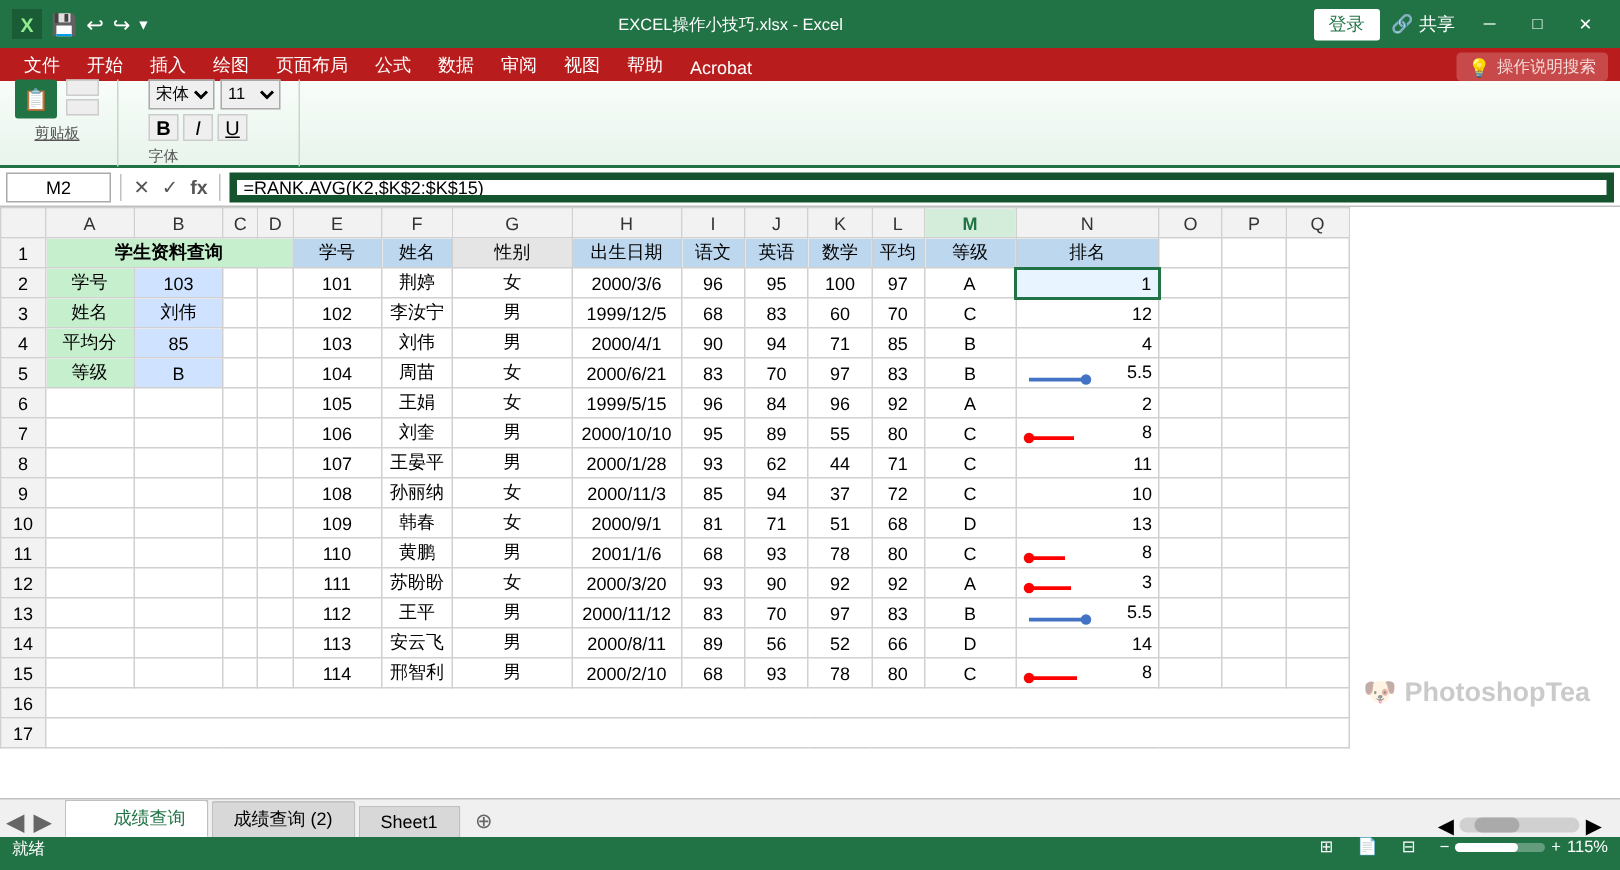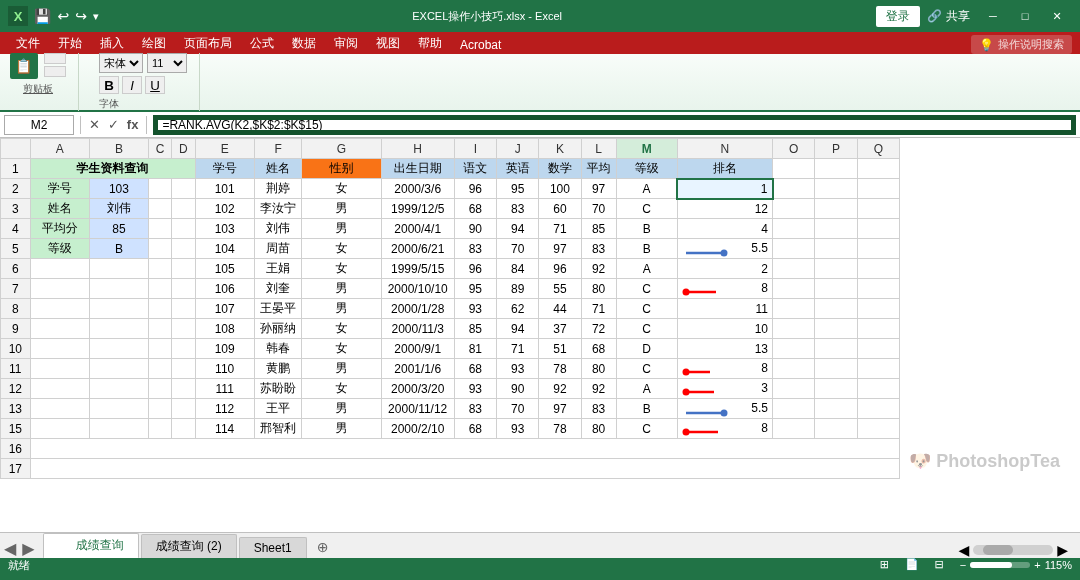--- a/index.html
+++ b/index.html
@@ -328,21 +328,21 @@
           <th>Q</th>
         </tr>
       </thead>
       <tbody id="sheet-body">
 
         <tr>
           <td class="row-num">1</td>
           <td colspan="4" style="text-align:center; font-weight:bold; background:#c6efce;">学生资料查询</td>
           <td style="text-align:center; background:#bdd7ee;">学号</td>
           <td style="text-align:center; background:#bdd7ee;">姓名</td>
-          <td style="text-align:center; background:#f97316;">性别</td>
+          <td style="text-align:center; background:#e5e5e5;">性别</td>
           <td style="text-align:center; background:#bdd7ee;">出生日期</td>
           <td style="text-align:center; background:#bdd7ee;">语文</td>
           <td style="text-align:center; background:#bdd7ee;">英语</td>
           <td style="text-align:center; background:#bdd7ee;">数学</td>
           <td style="text-align:center; background:#bdd7ee;">平均</td>
           <td style="text-align:center; background:#bdd7ee;">等级</td>
           <td style="text-align:center; background:#bdd7ee;">排名</td>
           <td></td>
           <td></td>
           <td></td>
@@ -623,20 +623,40 @@
             <svg width="80" height="18" style="position:absolute; left:4px; top:9px;">
               <line x1="4" y1="5" x2="42" y2="5" stroke="#4472C4" stroke-width="2.5"></line>
               <circle cx="42" cy="5" r="3.5" fill="#4472C4"></circle>
             </svg>
           </td>
           <td></td>
           <td></td>
           <td></td>
         </tr>
 
+        <tr>
+          <td class="row-num">14</td>
+          <td></td>
+          <td></td>
+          <td></td>
+          <td></td>
+          <td>113</td>
+          <td>安云飞</td>
+          <td>男</td>
+          <td>2000/8/11</td>
+          <td>89</td>
+          <td>56</td>
+          <td>52</td>
+          <td>66</td>
+          <td>D</td>
+          <td style="text-align:right; padding-right:4px;">14</td>
+          <td></td>
+          <td></td>
+          <td></td>
+        </tr>
 
         <tr>
           <td class="row-num">15</td>
           <td></td>
           <td></td>
           <td></td>
           <td></td>
           <td>114</td>
           <td>邢智利</td>
           <td>男</td>

